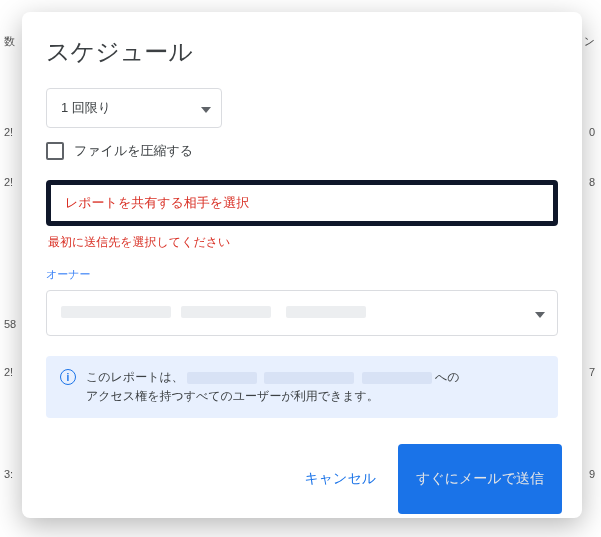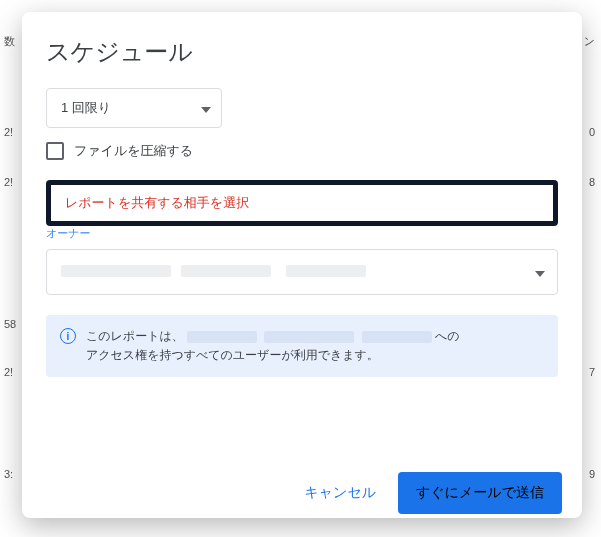--- a/index.html
+++ b/index.html
@@ -54,22 +54,22 @@
   .info-text { font-size: 12px; color: #3c4043; line-height: 1.6; }
   .info-text .redact { vertical-align: middle; background: #d8e2f5; }
   .actions {
     position: absolute; right: 20px; bottom: 4px; display: flex; align-items: center; gap: 8px;
   }
   .btn-text {
     background: none; border: none; color: #1a73e8; font-size: 14px;
     padding: 9px 14px; border-radius: 4px; cursor: pointer;
   }
   .btn-primary {
-    background: #1a73e8; border: none; color: #000000; font-size: 14px;
-    padding: 12px 18px; border-radius: 4px; cursor: pointer;
+    background: #1a73e8; border: none; color: #e5e5e5; font-size: 14px;
+    padding: 26px 18px; border-radius: 4px; cursor: pointer;
   }
   svg.tri { width: 10px; height: 6px; }
 </style>
 </head>
 <body>
 
 <div class="backdrop">
   <div class="bg-hint">
     <span class="bg-row" style="top:34px;">数</span>
     <span class="bg-row" style="top:126px;">2!</span>
@@ -100,20 +100,21 @@
 
 
   <div class="check-row">
     <span class="checkbox"></span>
     <span class="check-label">ファイルを圧縮する</span>
   </div>
 
   <div class="share-input">
     <span>レポートを共有する相手を選択</span>
   </div>
+  <div class="err-text">最初に送信先を選択してください</div>
 
   <div class="owner-label">オーナー</div>
   <div class="owner-select">
     <span>
       <span class="redact" style="width:110px;"></span>
       <span class="redact" style="width:90px; margin-left:6px;"></span>
       <span class="redact" style="width:80px; margin-left:10px;"></span>
     </span>
     <span class="chev">
       <svg class="tri" viewBox="0 0 10 6">

